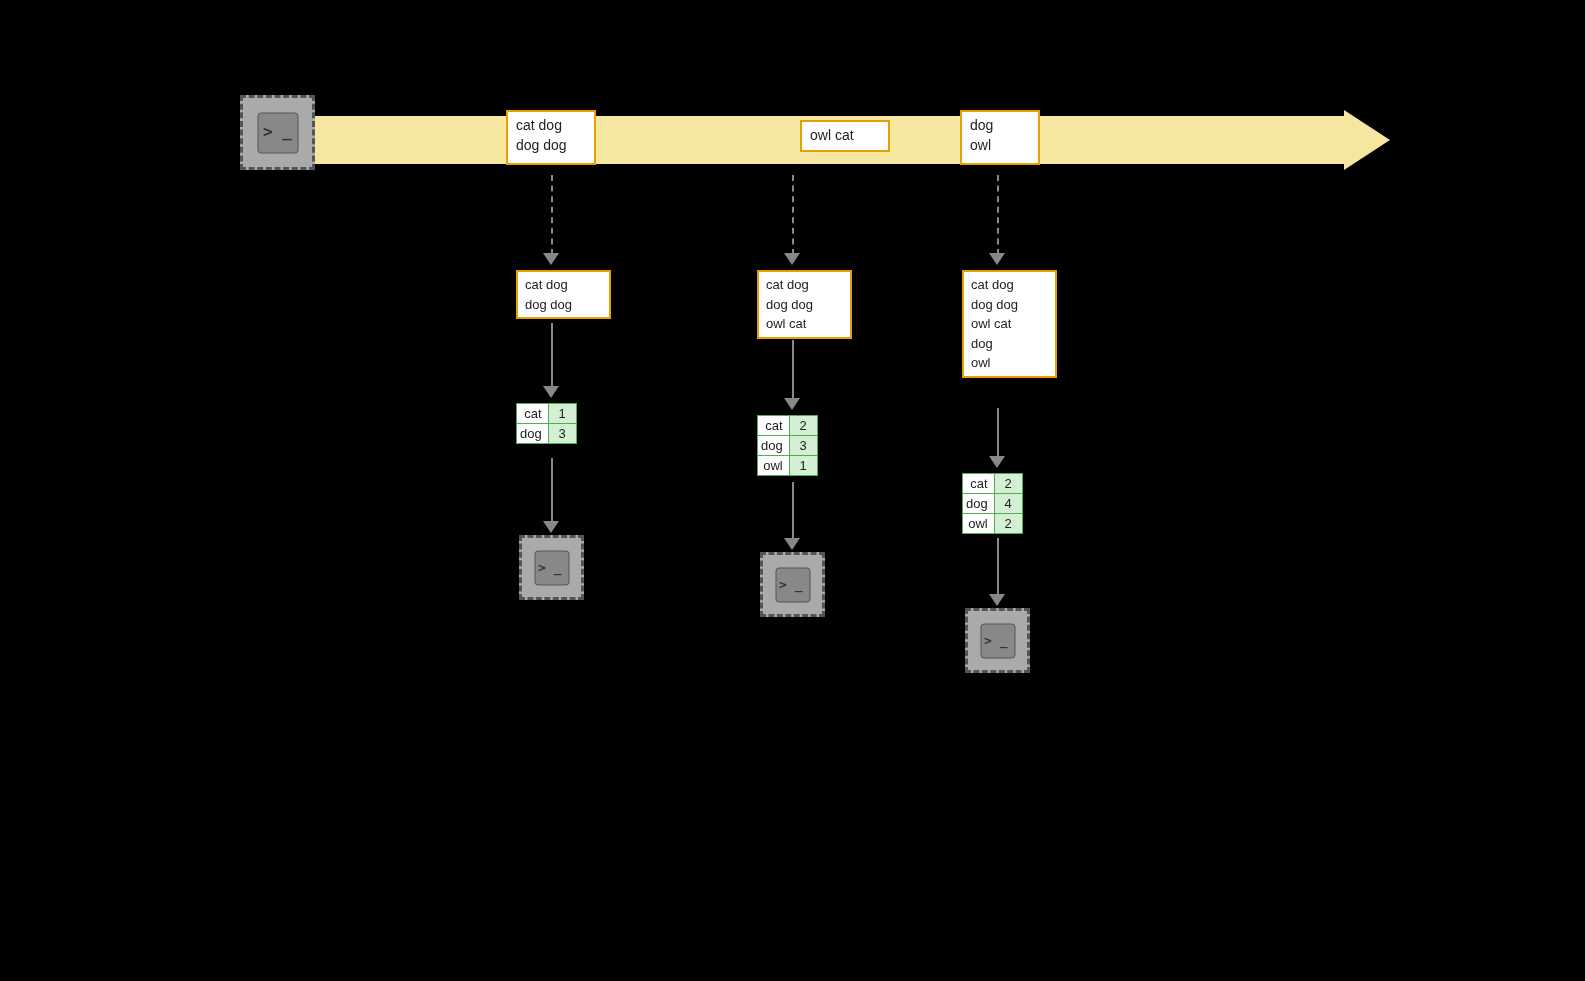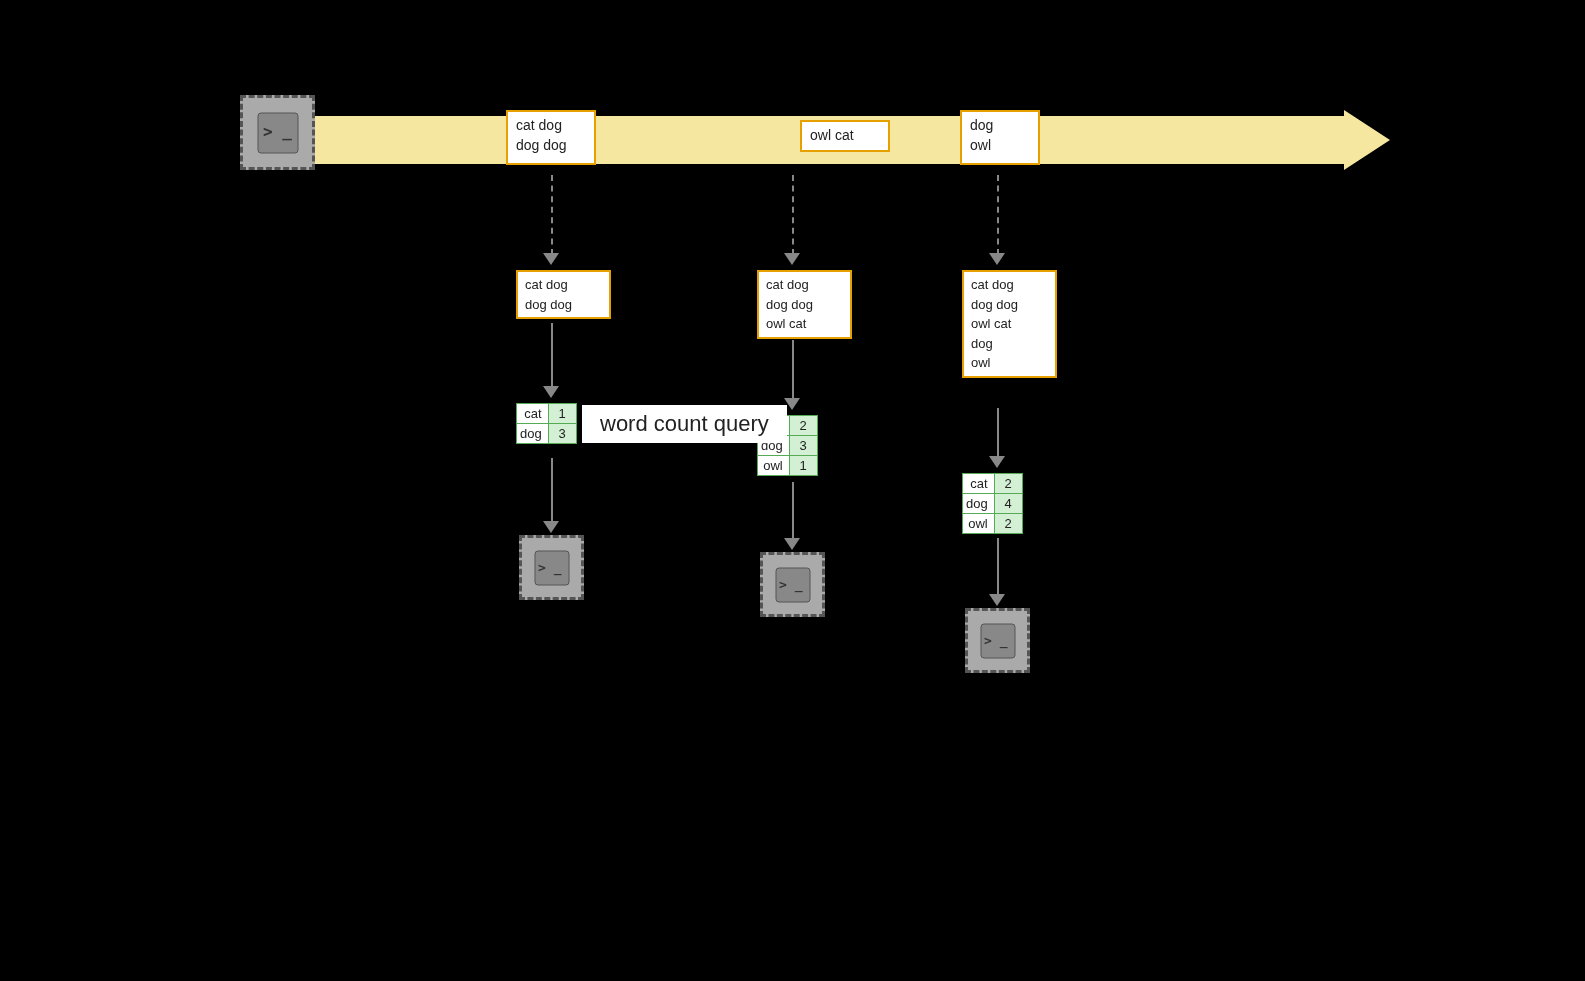--- a/index.html
+++ b/index.html
@@ -298,17 +298,14 @@
   <div class="connector" style="left: 997px; top: 538px; height: 58px;"></div>
   <div class="arrow-down" style="left: 989px; top: 594px;"></div>
 
   <div class="server-small" style="left: 965px; top: 608px;">
     <svg viewBox="0 0 36 36" fill="none">
       <rect x="1" y="1" width="34" height="34" rx="3" fill="#888" stroke="#555" stroke-width="1"></rect>
       <text x="4" y="22" font-size="13" fill="#333" font-family="monospace" font-weight="bold">&gt; _</text>
     </svg>
   </div>
 
-  <div class="wc-query-label" style="left: 582px; top: 405px;">
-    <span>word count query</span>
-  </div>
 
 </div>
 
 </body></html>

